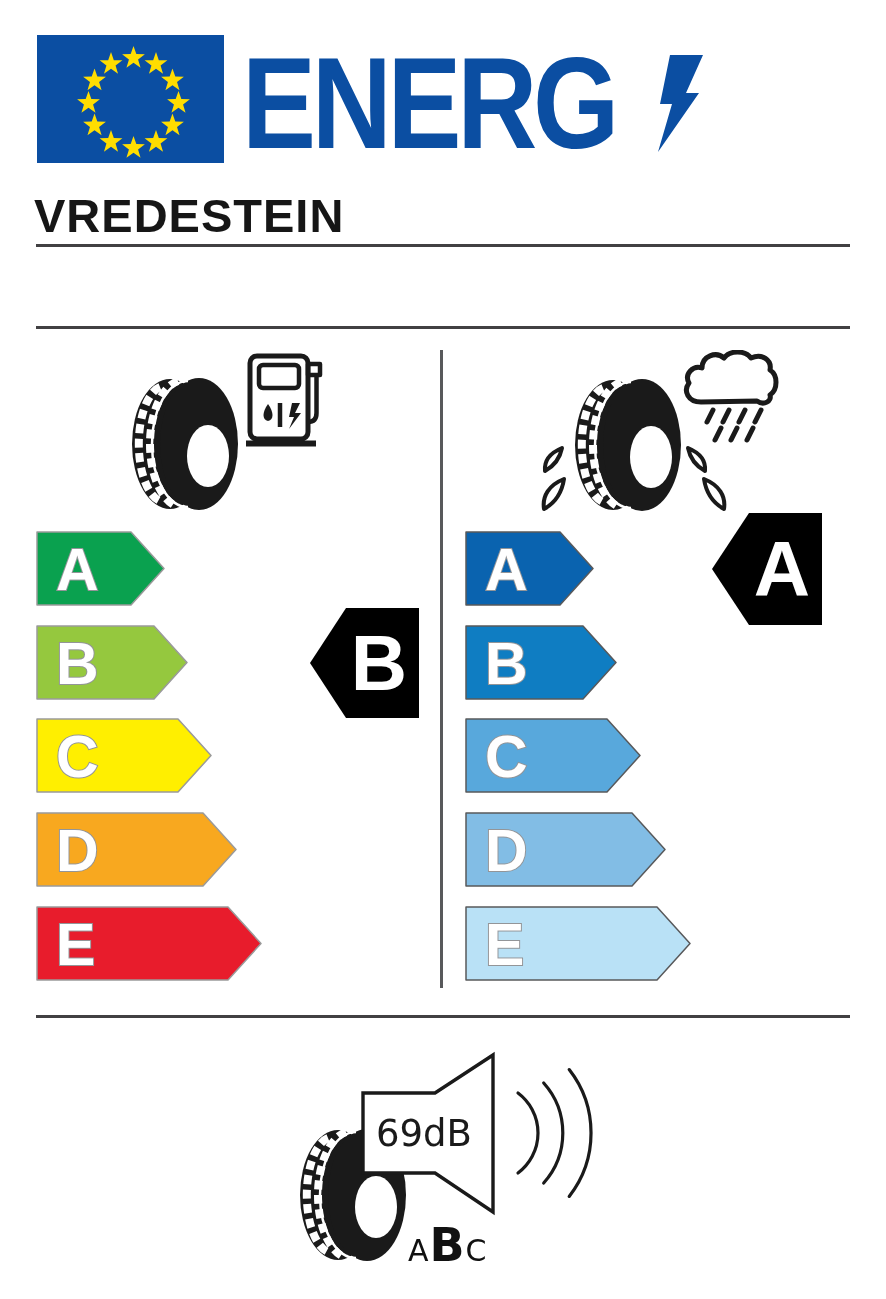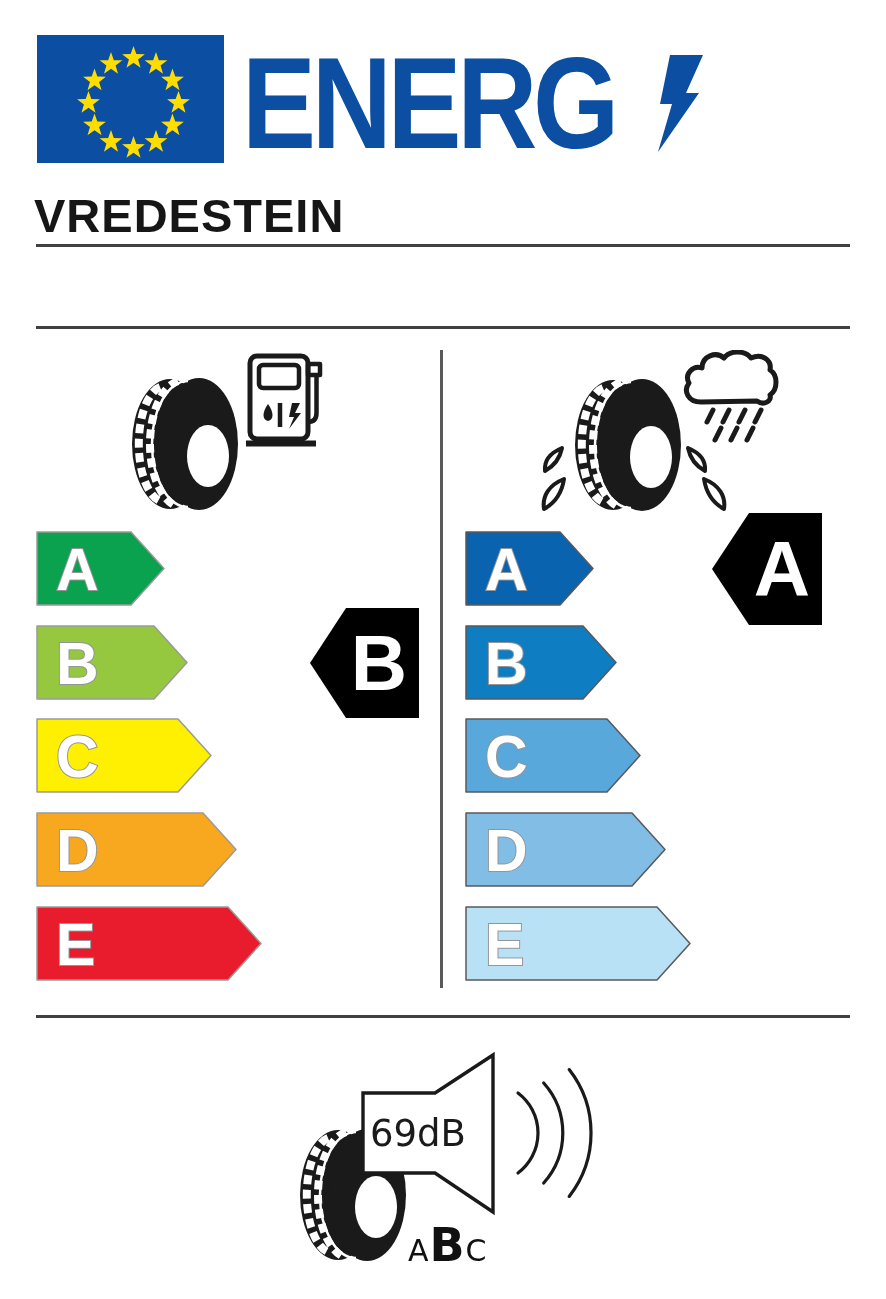--- a/index.html
+++ b/index.html
@@ -31,21 +31,21 @@
   .cloud-svg{left:683px;top:350px;}
   .splash-svg{left:540px;top:445px;}
   .hex-left{left:310px;top:607px;}
   .hex-right{left:712px;top:512px;}
   
   .tire-noise{left:298px;top:1128px;}
   .speaker-svg{left:355px;top:1048px;}
   .arcs-svg{left:500px;top:1060px;}
   .db-text{
     left:370px;top:1115px;width:108px;
-    font-family:"DejaVu Sans","Liberation Sans",sans-serif;
+    text-align:center;font-family:"DejaVu Sans","Liberation Sans",sans-serif;
     font-size:37px;color:#1a1a1a;line-height:1;
   }
   .noise-classes{
     left:408px;top:1222px;
     display:flex;align-items:baseline;
     font-family:"DejaVu Sans","Liberation Sans",sans-serif;color:#111;
   }
   .noise-classes .nc{font-size:30px;line-height:1;}
   .noise-classes .nc-active{font-size:46px;font-weight:bold;line-height:1;margin:0 1px;}
   svg text{user-select:none;}

